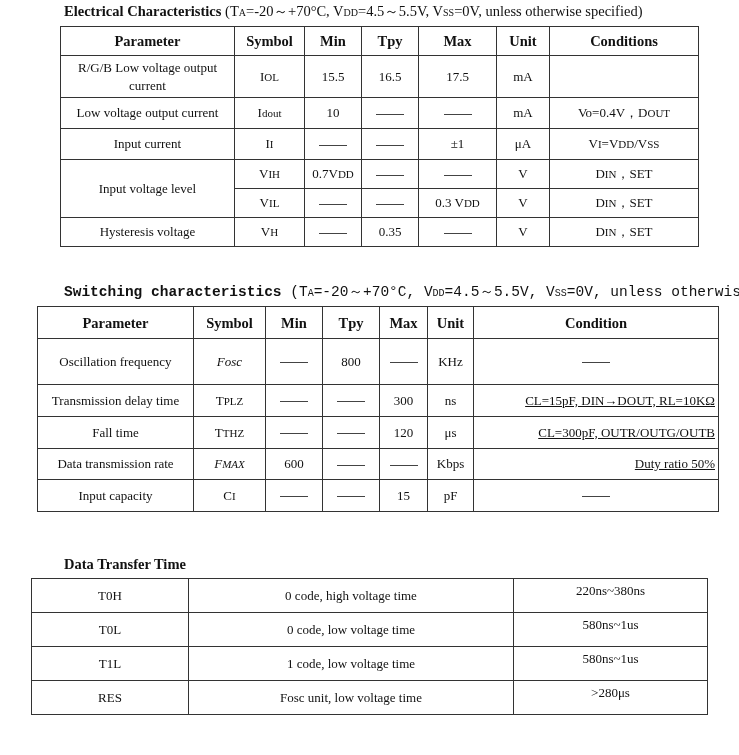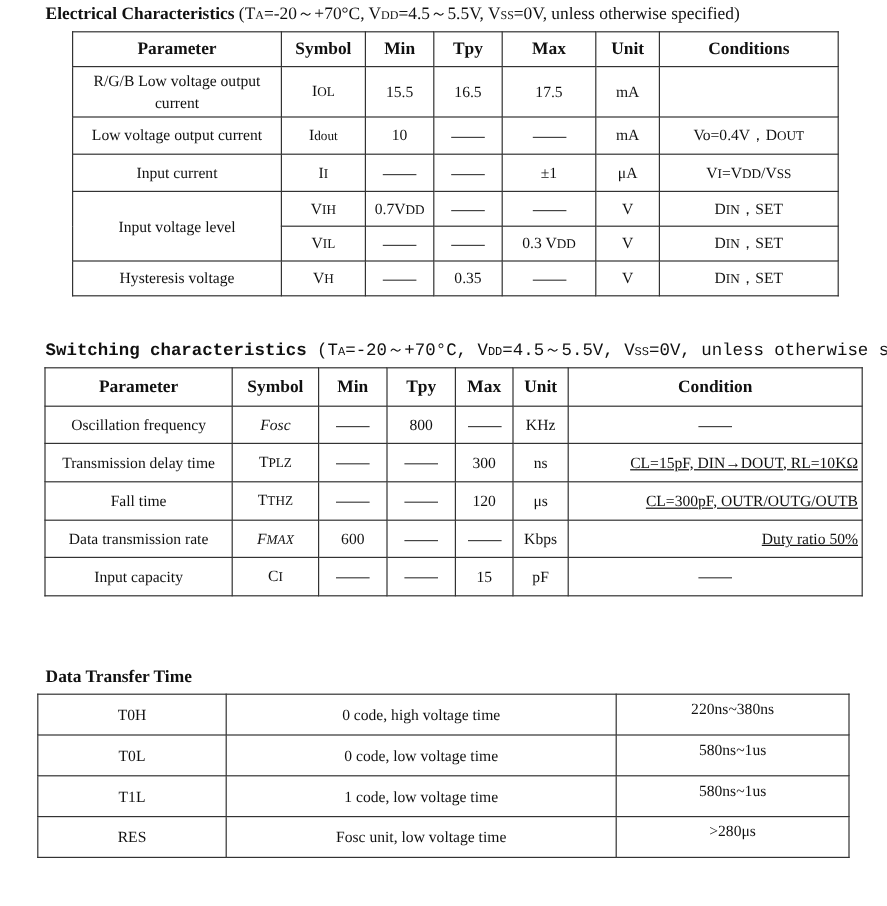--- a/index.html
+++ b/index.html
@@ -1,19 +1,19 @@
 <!DOCTYPE html>
 <html><head>
 <meta charset="utf-8">
 <style>
   html, body { margin:0; padding:0; background:#ffffff; }
   body { width:739px; height:755px; position:relative; overflow:hidden;
          font-family:"Liberation Serif", "DejaVu Serif", serif; color:#111; font-size:13px; }
   .heading { position:absolute; font-size:14.5px; white-space:nowrap; color:#111; }
-  .heading b { font-weight:bold; }
+  .heading b { font-weight:bold;margin-left:26px; }
   table { position:absolute; border-collapse:collapse; table-layout:fixed; }
   td, th { border:1px solid #333; text-align:center; vertical-align:middle; padding:0 3px; font-weight:normal; font-size:13px; line-height:18px; }
   th { font-weight:bold; font-size:14.5px; }
   .sub { font-size:11px; }
   .dash { display:inline-block; width:28px; height:0; border-top:1px solid #444; vertical-align:middle; }
   .left { text-align:right; padding-left:7px;text-decoration:underline; }
   .ital { font-style:italic; }
   #t1 { left:60px; top:26px; width:638px; }
   #t2 { left:37px; top:306px; width:681px; }
   #t3 { left:31px; top:578px; width:676px;border-radius:15px; }
@@ -123,21 +123,21 @@
       <th>Parameter</th>
       <th>Symbol</th>
       <th>Min</th>
       <th>Tpy</th>
       <th>Max</th>
       <th>Unit</th>
       <th>Condition</th>
     </tr>
   </thead>
   <tbody id="t2body">
-      <tr style="height: 31px;">
+      <tr style="height: 46px;">
         <td><span>Oscillation frequency</span></td>
         <td><span class="ital">Fosc</span></td>
         <td><span class="dash"></span></td>
         <td><span>800</span></td>
         <td><span class="dash"></span></td>
         <td><span>KHz</span></td>
         <td><span class="dash"></span></td>
       </tr>
       <tr style="height: 32px;">
         <td><span>Transmission delay time</span></td>

